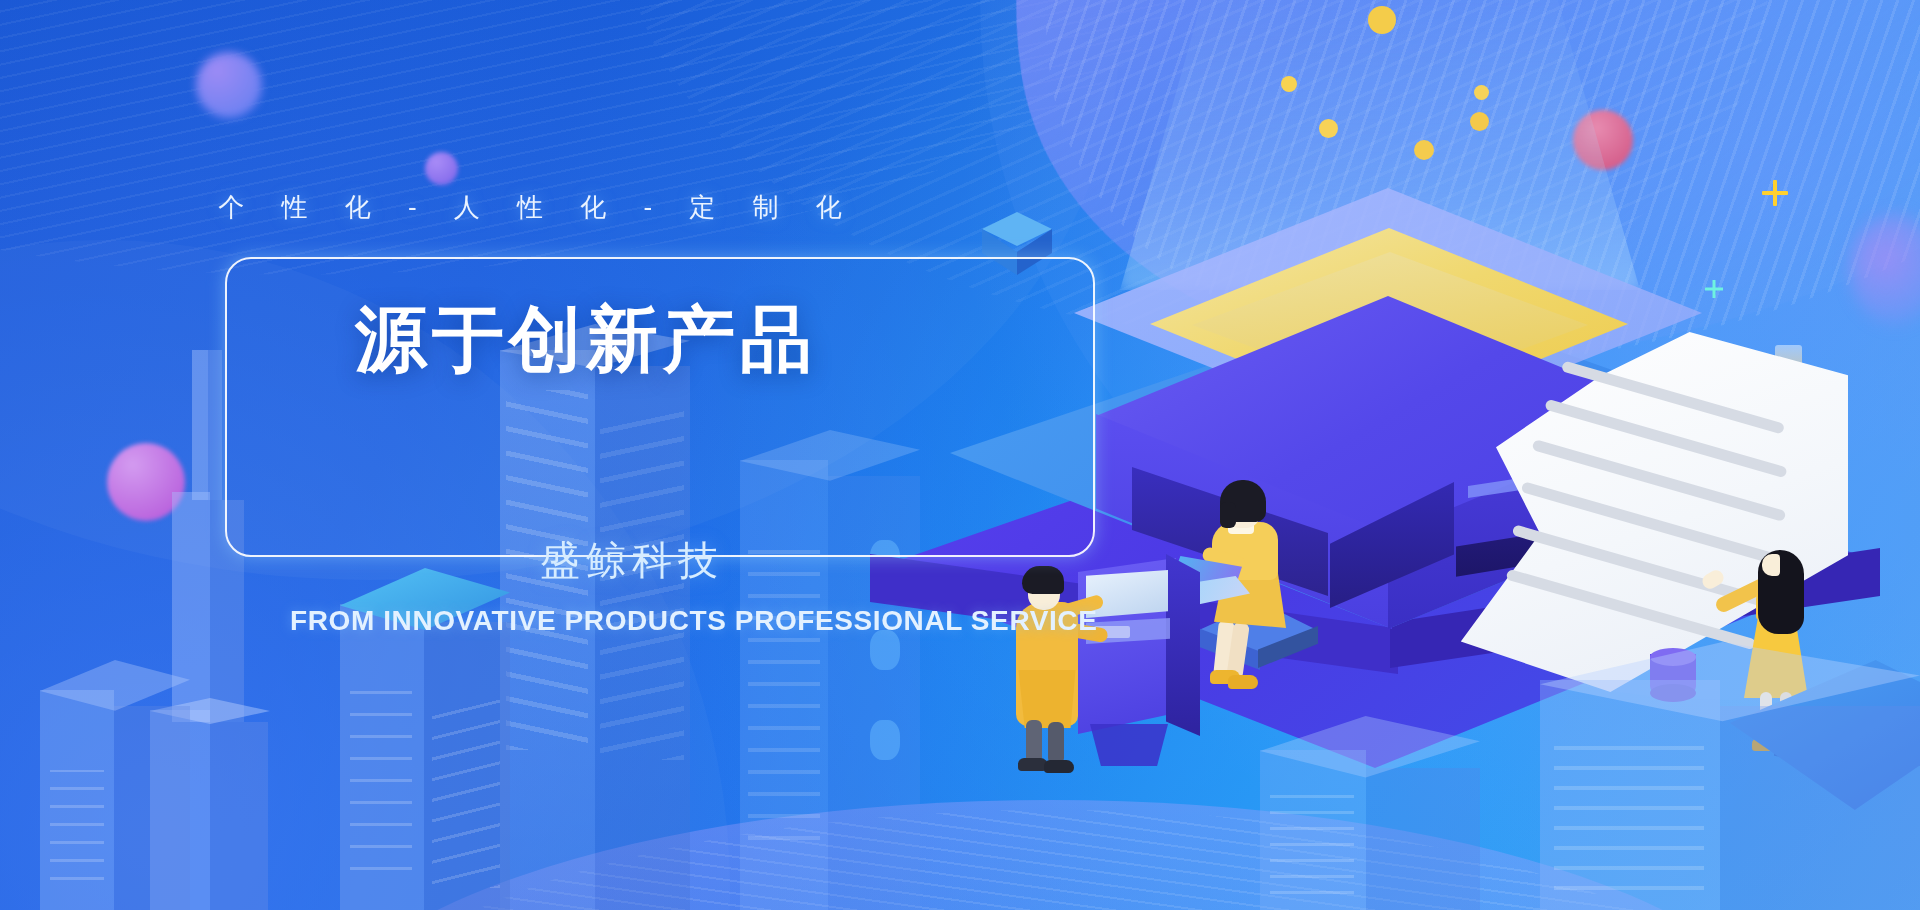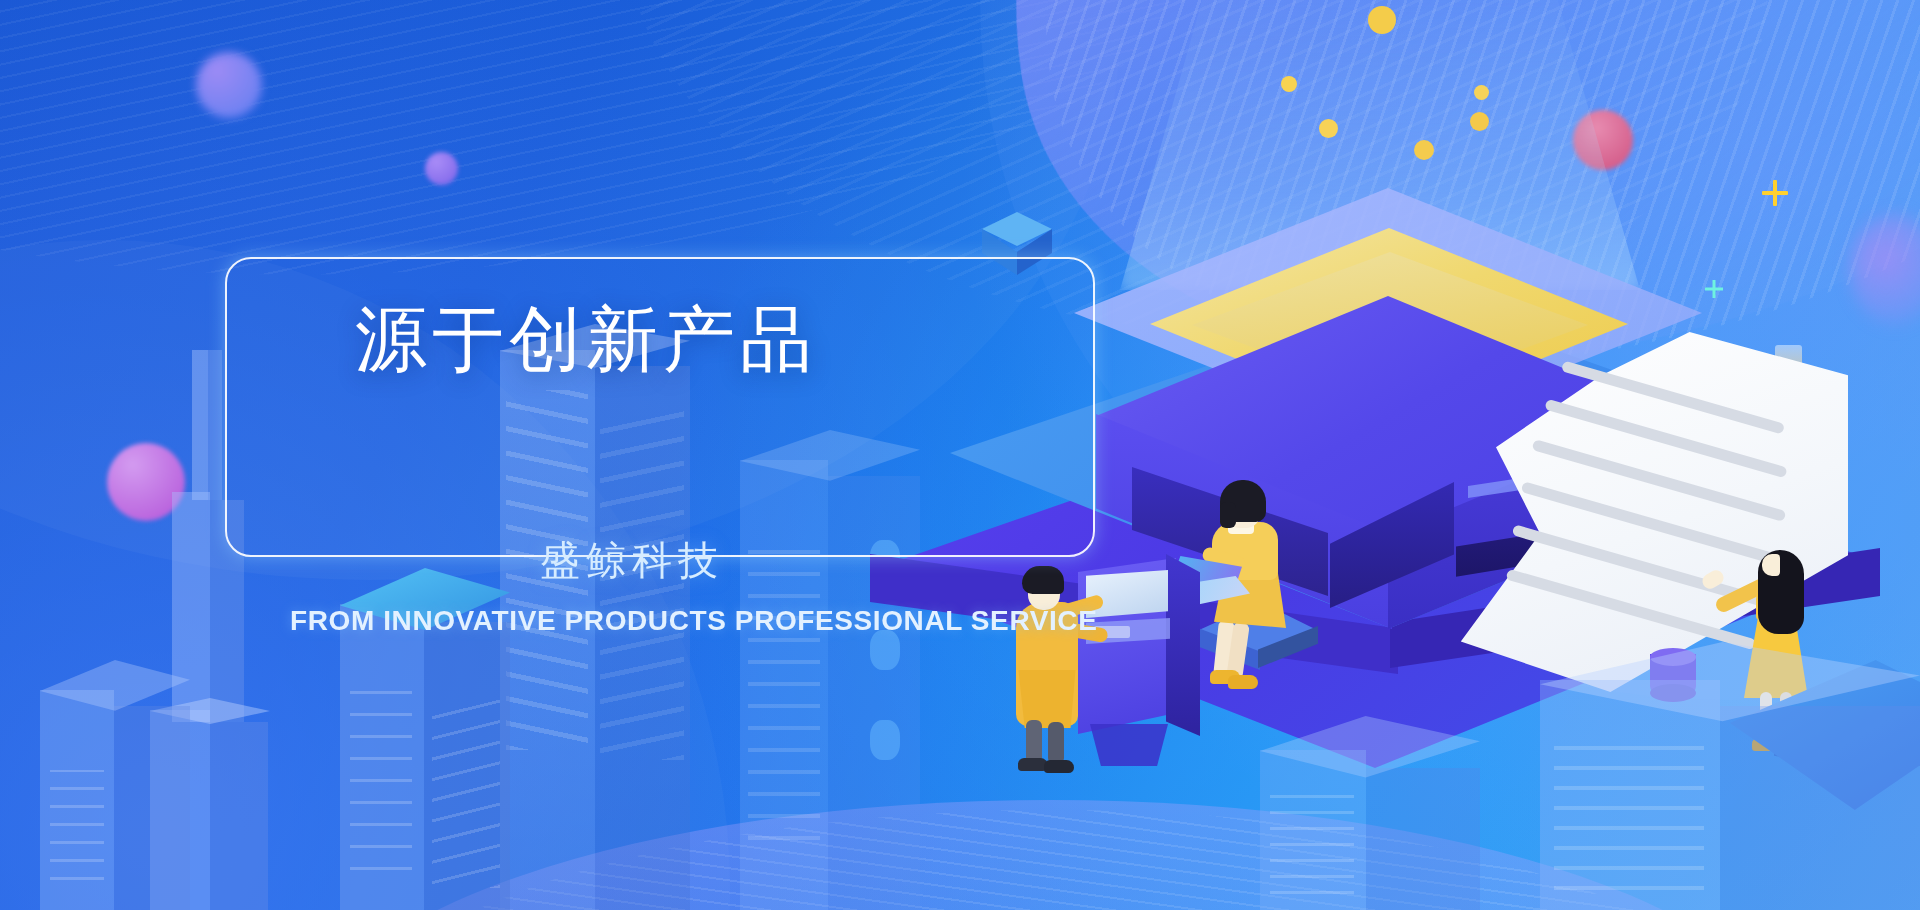--- a/index.html
+++ b/index.html
@@ -65,21 +65,21 @@
     background:linear-gradient(100deg, rgba(19,85,216,0) 55%, rgba(25,110,230,0.0) 100%);
   }
   .frame-mask {
     position:absolute; border-radius:4px;
     background:linear-gradient(90deg,rgba(26,108,226,0) 0%,rgba(26,110,228,0.95) 55%);
   }
 
   .headline {
     position:absolute;
     color:#ffffff;
-    font-weight:normal;
+    font-weight:bold;
     font-size:72px;
     letter-spacing:5px;
     white-space:nowrap;
     text-shadow:0 4px 22px rgba(5,40,120,0.45);
   }
   #headline1 { left:355px; top:292px; }
   #headline2 { left:480px; top:418px; }
 
   #company {
     position:absolute; left:540px; top:533px;
@@ -478,20 +478,21 @@
     <div style="position:absolute;left:0;top:40px;width:106px;height:160px;background:rgba(130,175,250,0.34);"></div>
     <div style="position:absolute;left:106px;top:58px;width:114px;height:142px;background:rgba(88,132,230,0.32);"></div>
     <div style="position:absolute;left:0;top:6px;width:220px;height:70px;background:rgba(180,208,255,0.34);
                 clip-path:polygon(0% 50%,48% 0%,100% 36%,48% 88%);"></div>
     <div style="position:absolute;left:10px;top:84px;width:84px;height:100px;
                 background:repeating-linear-gradient(0deg,rgba(255,255,255,0.18) 0 3px,rgba(255,255,255,0) 3px 16px);"></div>
   </div>
 
   <div id="copy">
 
+    <div class="tagline">个 性 化 - 人 性 化 - 定 制 化</div>
 
     <div id="frame"></div>
 
     <div class="frame-mask" style="left:430px;top:250px;width:560px;height:14px;
                 background:linear-gradient(90deg,rgba(26,108,226,0) 0%,rgba(30,118,232,0.0) 100%);"></div>
 
     <div class="headline" id="headline1">源于创新产品</div>
 
     <div id="company">盛鲸科技</div>
     <div id="subtitle">FROM INNOVATIVE PRODUCTS PROFESSIONAL SERVICE</div>

